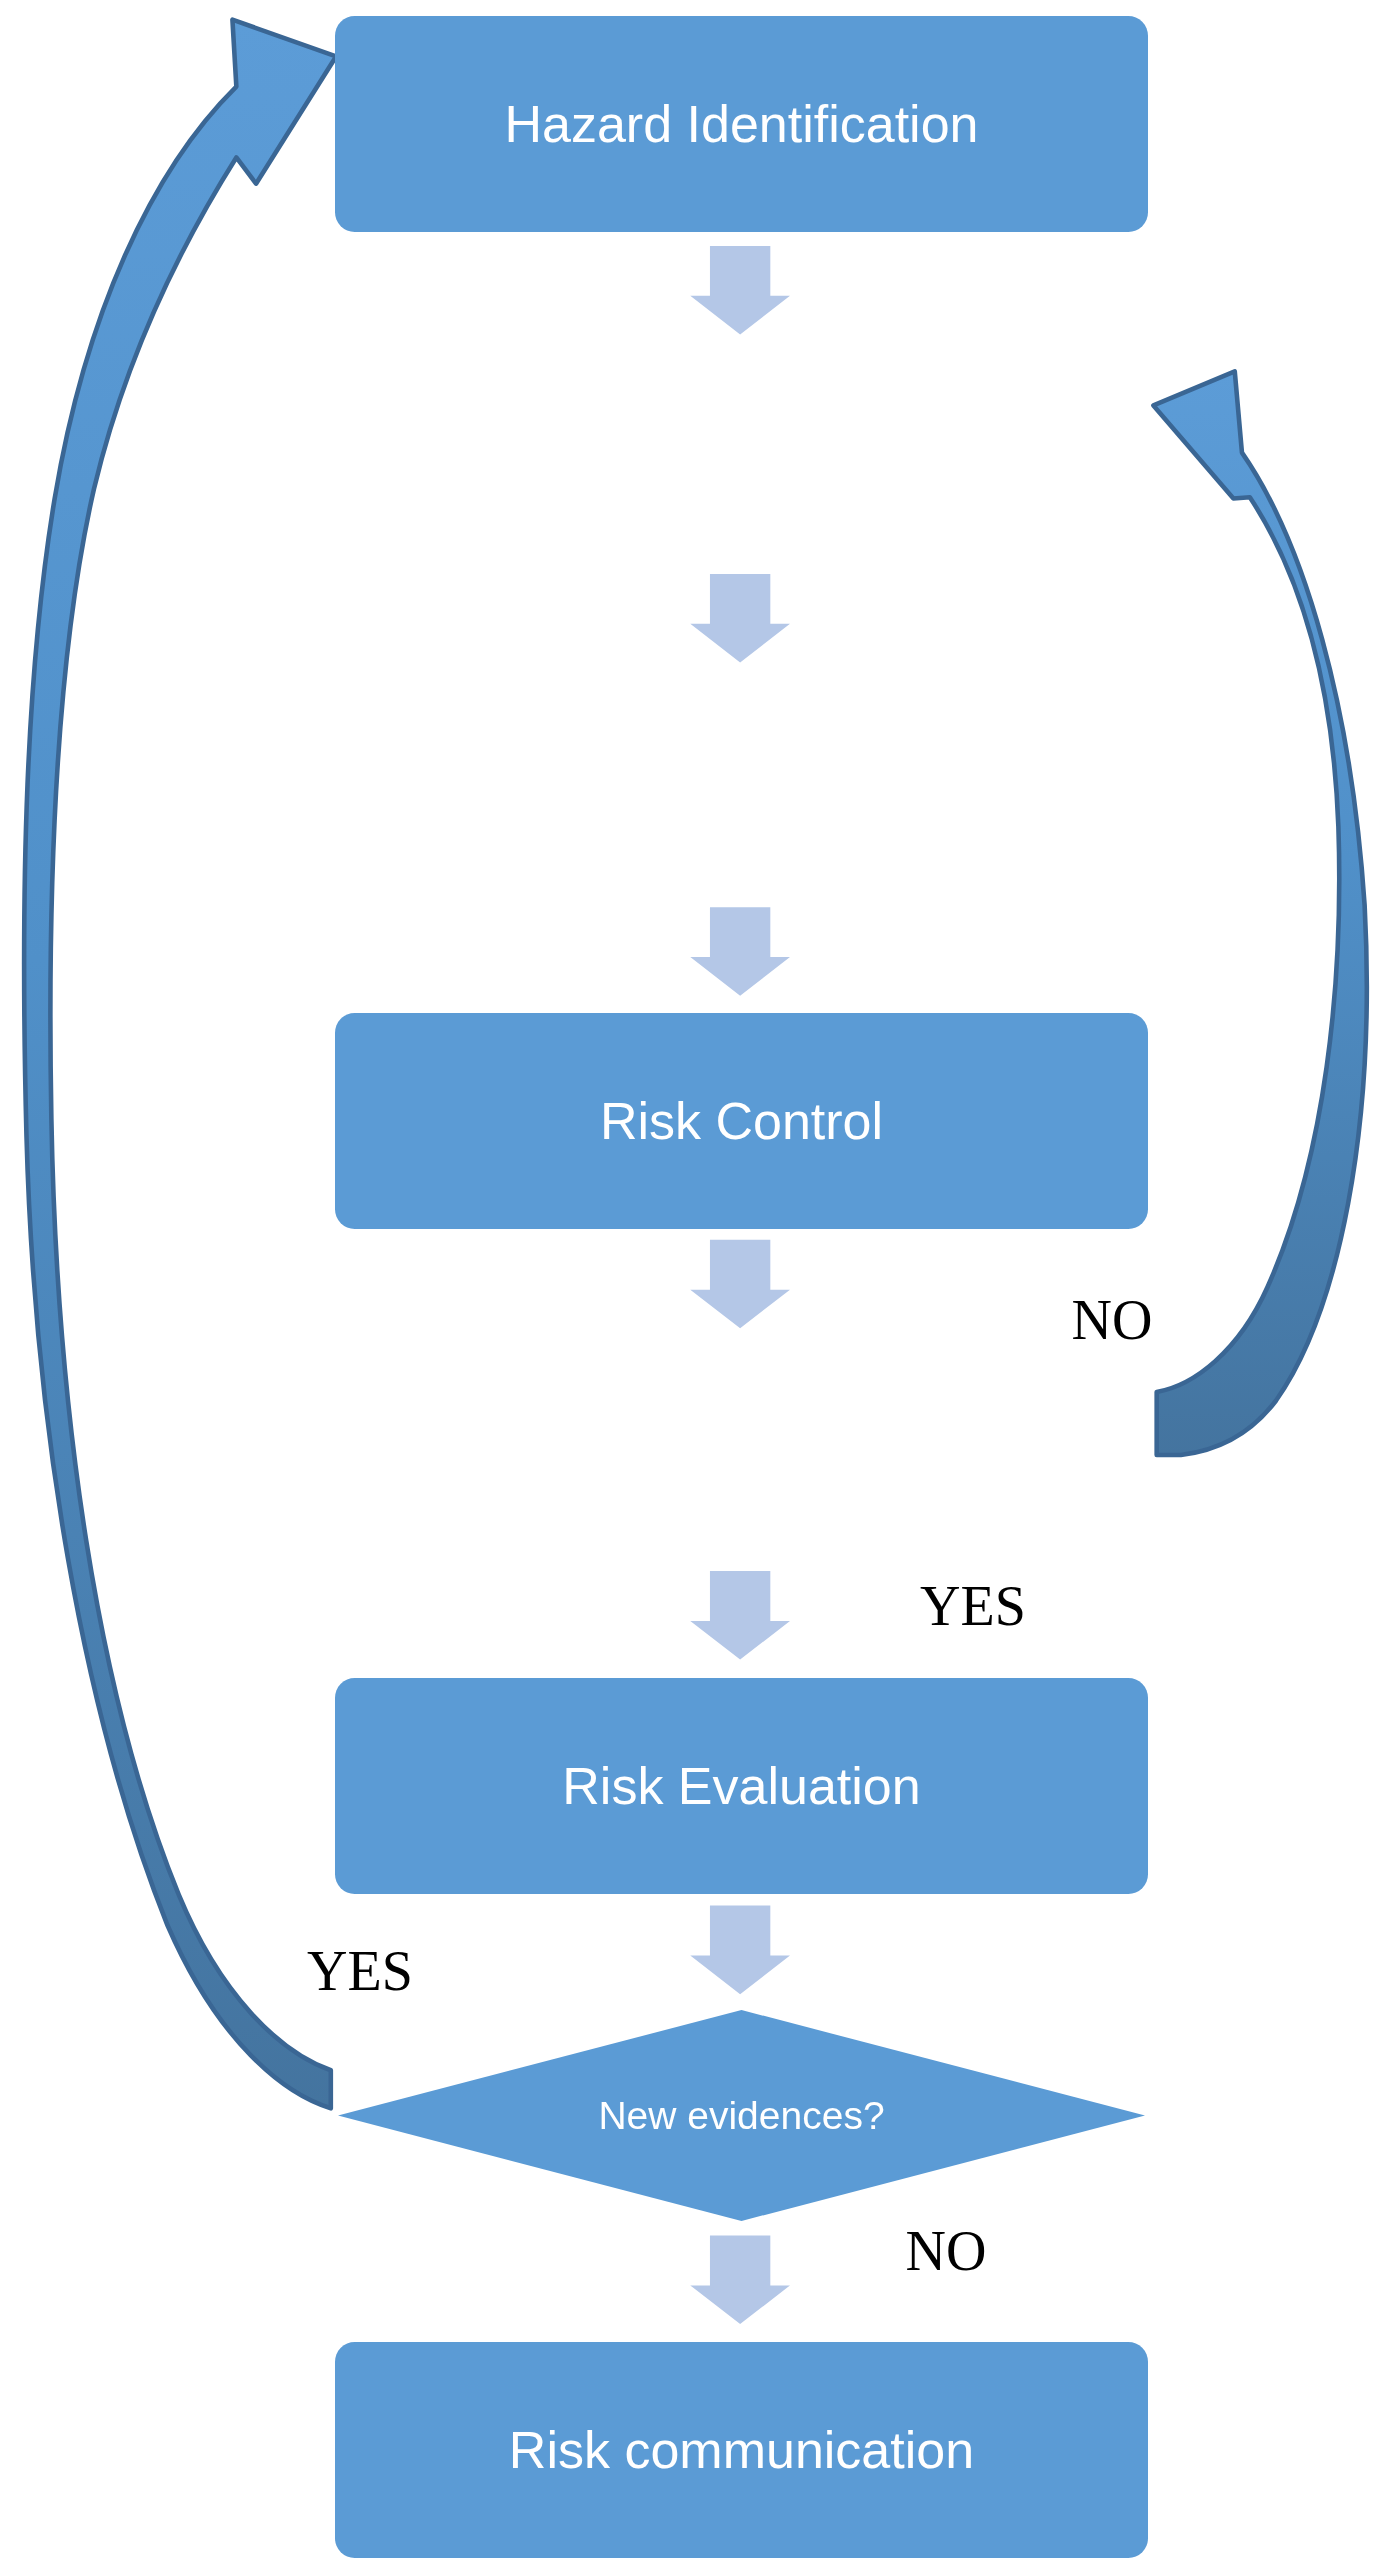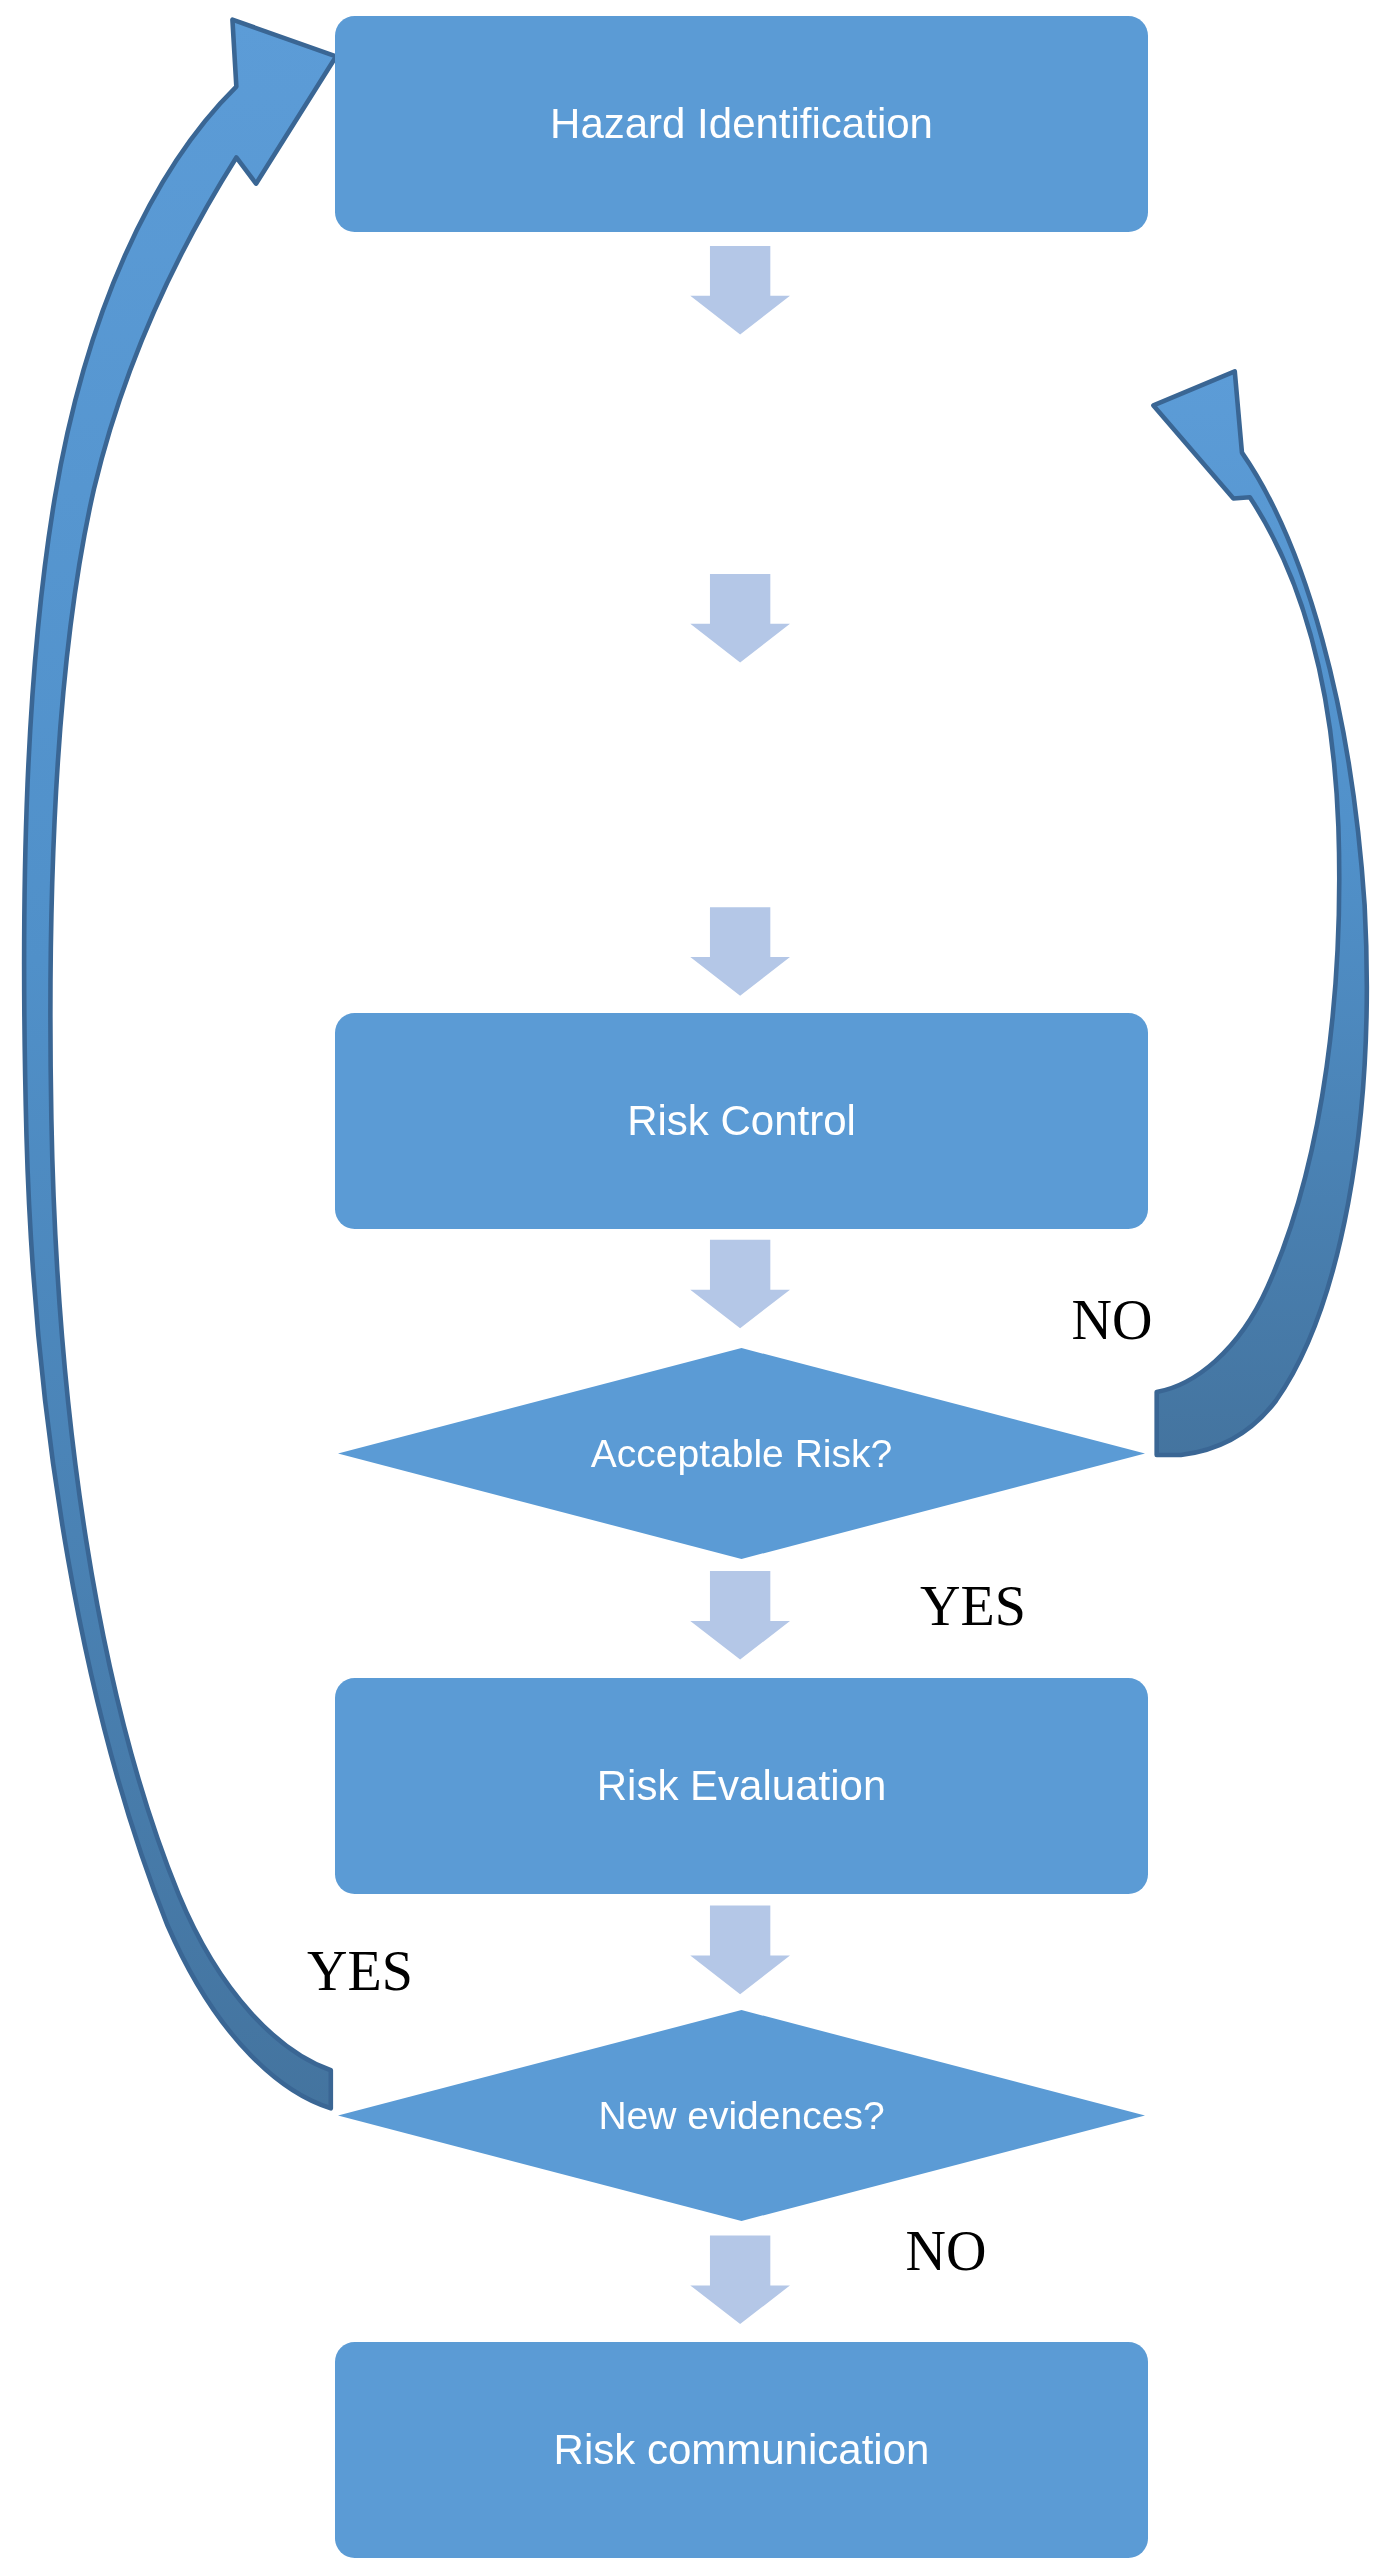--- a/index.html
+++ b/index.html
@@ -21,21 +21,21 @@
     width: 1395px;
     height: 2576px;
   }
   .node {
     position: absolute;
     display: flex;
     align-items: center;
     justify-content: center;
     text-align: center;
     color: #ffffff;
-    font-size: 42px;
+    font-size: 52px;
     background: #5B9BD5;
   }
   .process {
     left: 335px;
     width: 813px;
     height: 216px;
     border-radius: 19.7px;
   }
   .decision {
     left: 338px;
@@ -111,23 +111,20 @@
   <div class="node process" style="top:16.4px">
     <span>Hazard Identification</span>
   </div>
 
 
 
   <div class="node process" style="top:1013px">
     <span>Risk Control</span>
   </div>
 
-  <div class="node decision" style="top:1348px">
-    <span>Acceptable Risk?</span>
-  </div>
 
   <div class="node process" style="top:1678px">
     <span>Risk Evaluation</span>
   </div>
 
   <div class="node decision" style="top:2010px">
     <span>New evidences?</span>
   </div>
 
   <div class="node process" style="top:2342px">

